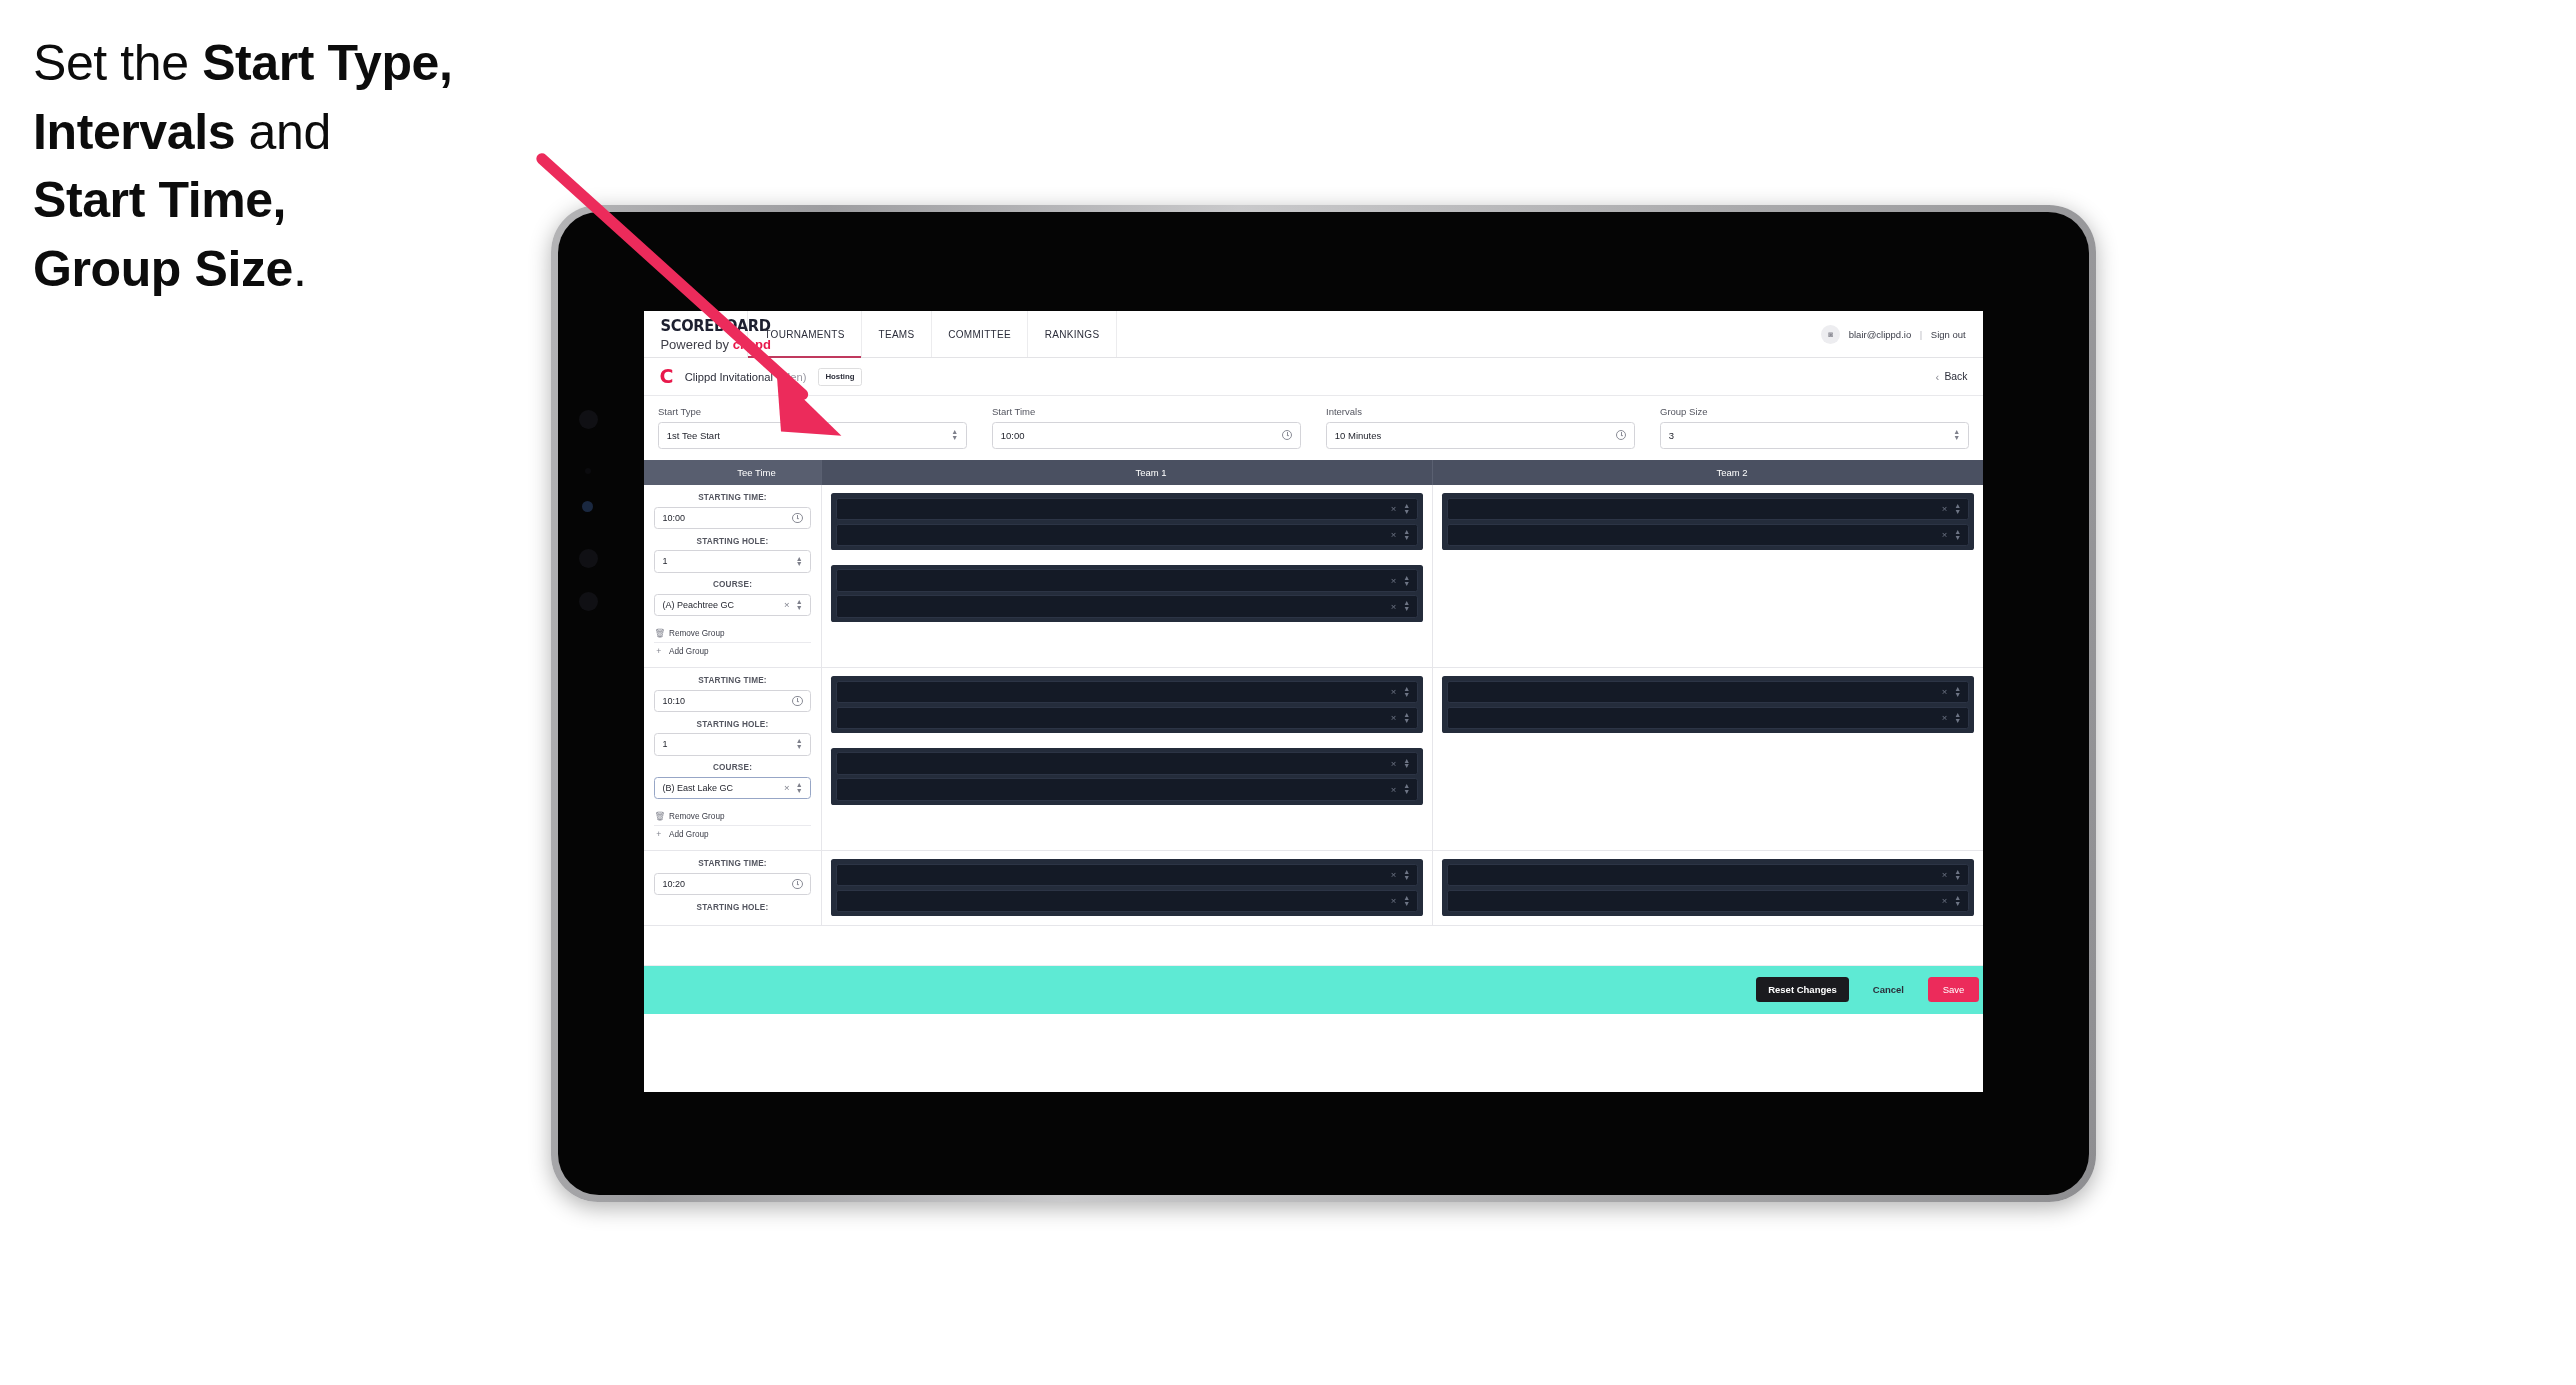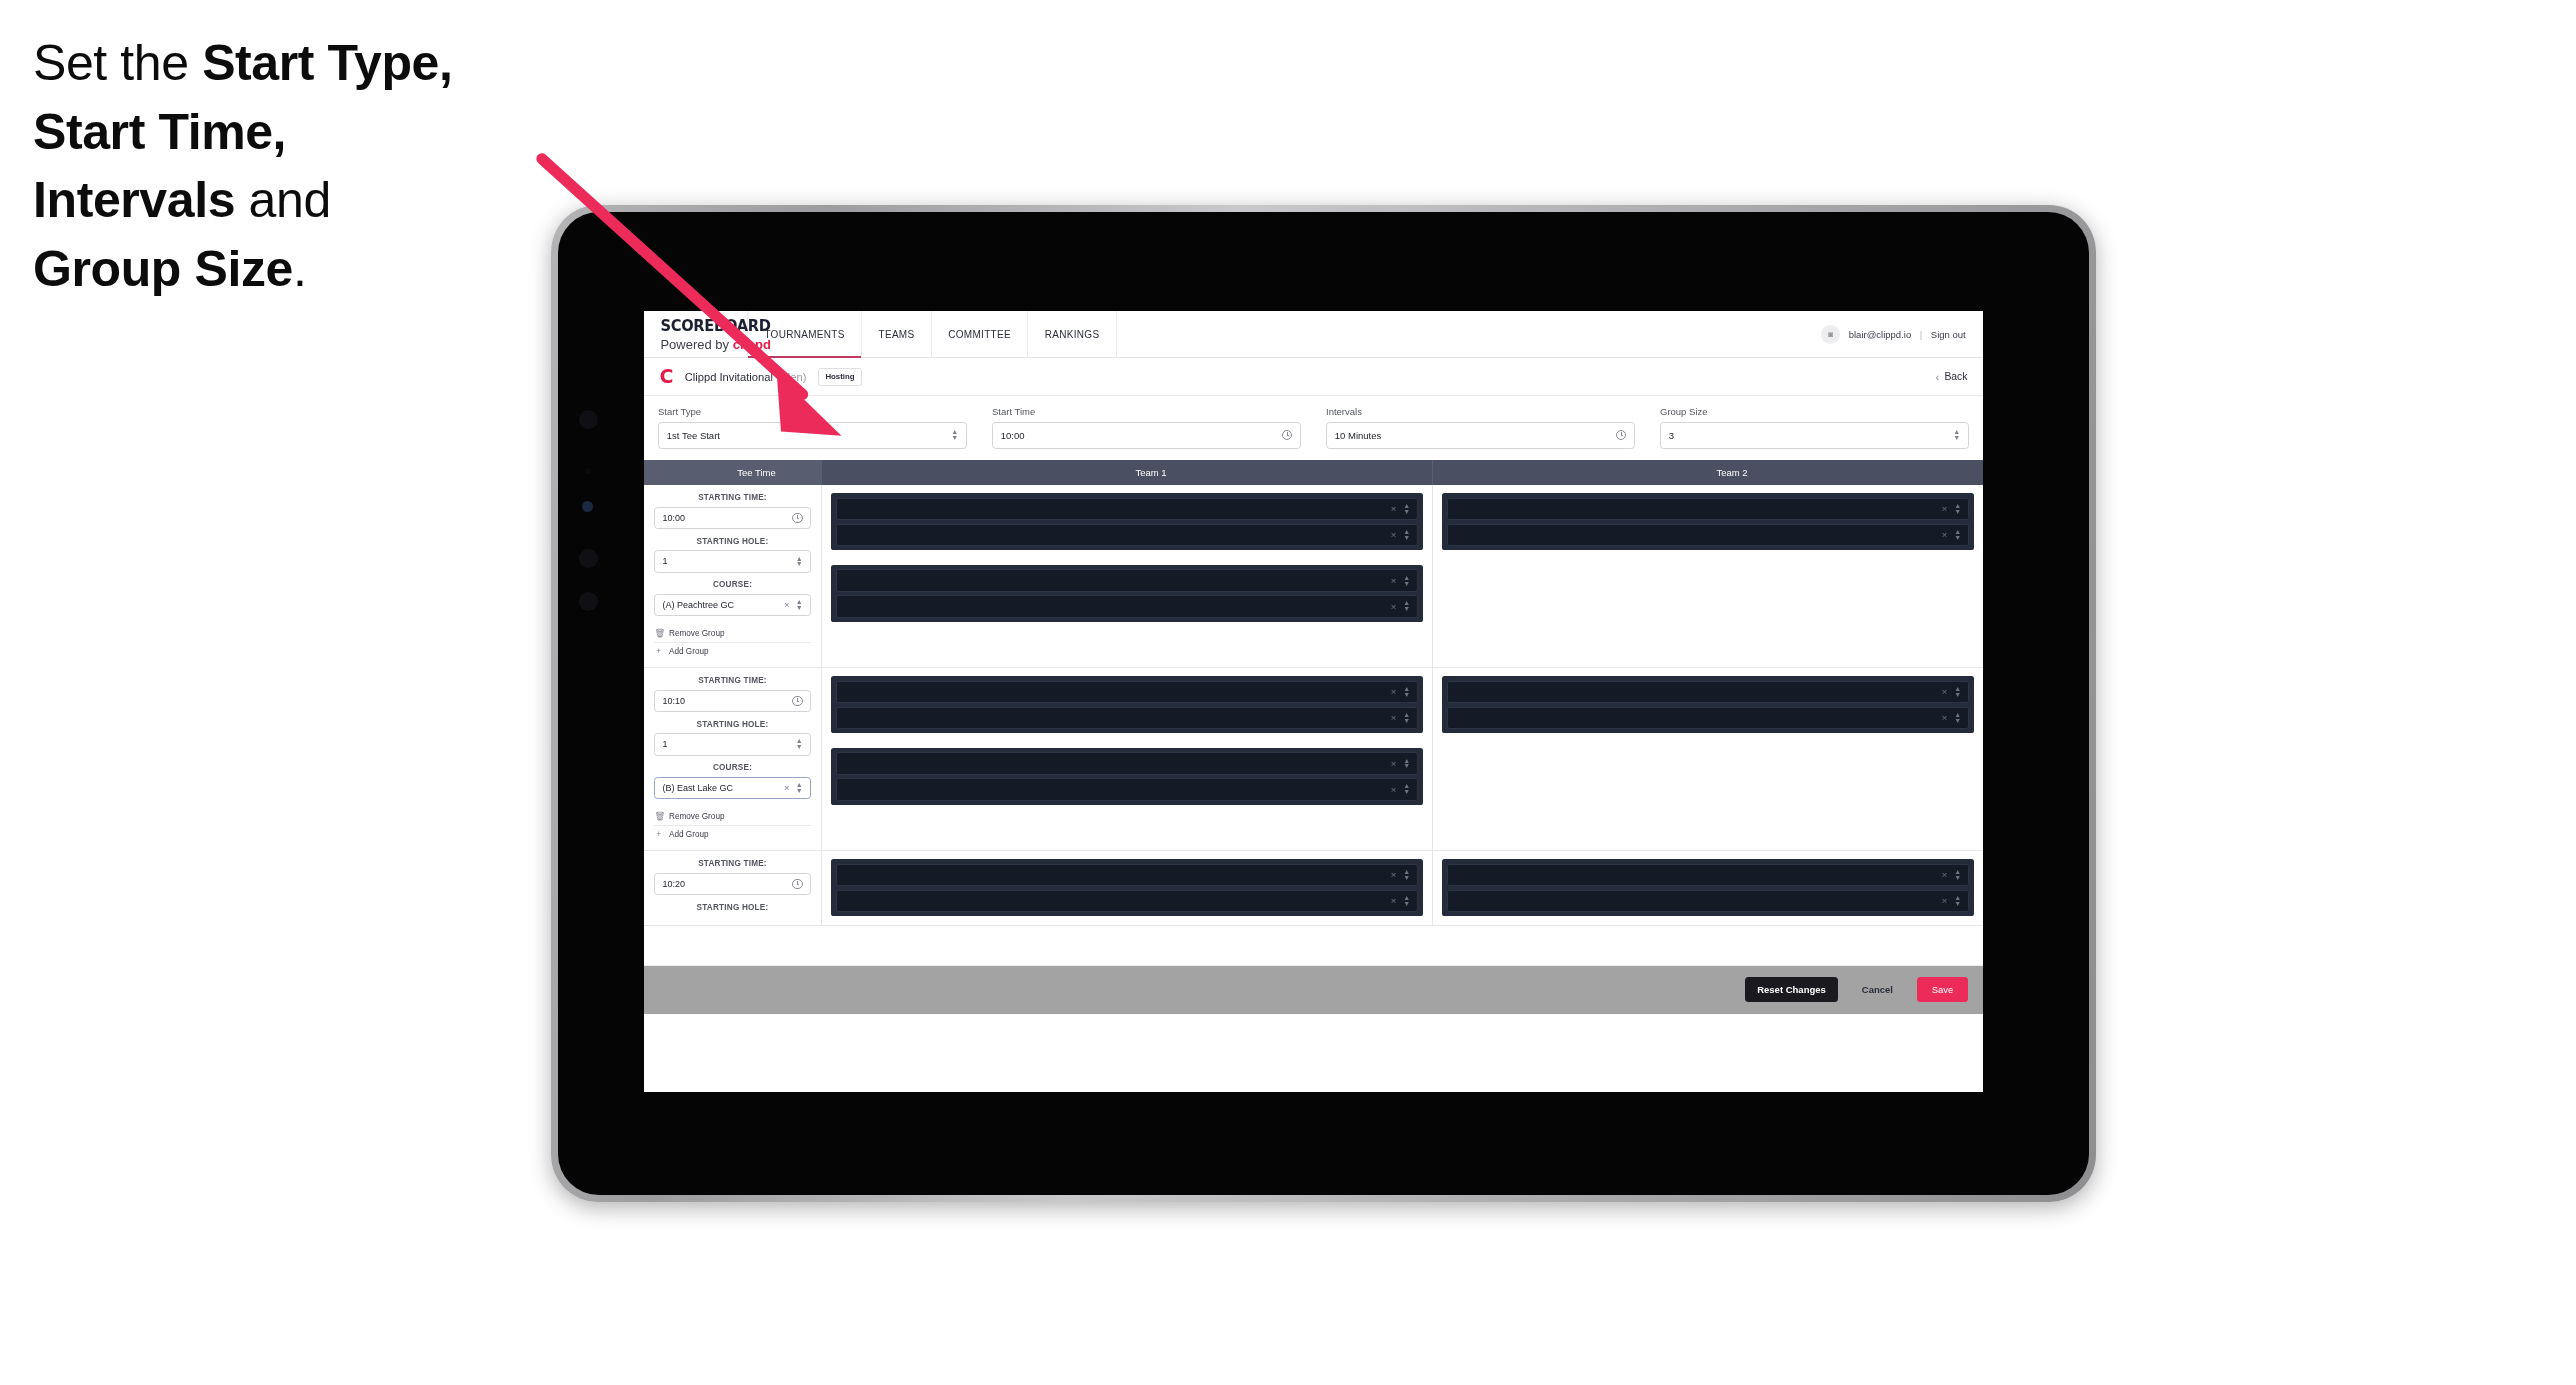--- a/index.html
+++ b/index.html
@@ -316,43 +316,43 @@
     margin-right: 7px;
     cursor: pointer;
   }
   .player-row .stp { color: #6e7585; }
 
   
   .footer {
     height: 49px;
     display: flex; align-items: center; justify-content: flex-end;
     gap: 12px;
-    padding-right: 15px;
-    background: #a3a3a3;
+    padding-right: 4px;
+    background: #5eead4;
     border-top: 0.9px solid #ededf0;
   }
   .btn {
     font-size: 9.5px;
     border-radius: 3.5px;
     padding: 7px 12px;
     cursor: pointer;
     border: none;
     font-family: "Liberation Sans", sans-serif;
   }
   .btn-reset { background: #1b1b1f; color: #fff; font-weight: 700; }
   .btn-cancel { background: transparent; color: #2c2e3a; font-weight: 700; }
   .btn-save { background: #ec2b5b; color: #fff; font-weight: 400; padding: 7px 14.7px; }
 </style>
 </head>
 <body>
 
 <div class="caption">
   <div><span>Set the </span><b>Start Type,</b></div>
+  <div><b>Intervals</b><span> and</span></div>
   <div><b>Start Time,</b></div>
-  <div><b>Intervals</b><span> and</span></div>
   <div><b>Group Size</b><span>.</span></div>
 </div>
 
 <svg class="arrow-svg" viewBox="0 0 2985 1606">
   <line x1="628" y1="184" x2="930" y2="457" stroke="#ec2b5b" stroke-width="13" stroke-linecap="round"></line>
   <polygon points="900,432 975,505 905,500" fill="#ec2b5b"></polygon>
 </svg>
 
 <div class="tablet">
   <div class="tablet-screen">

